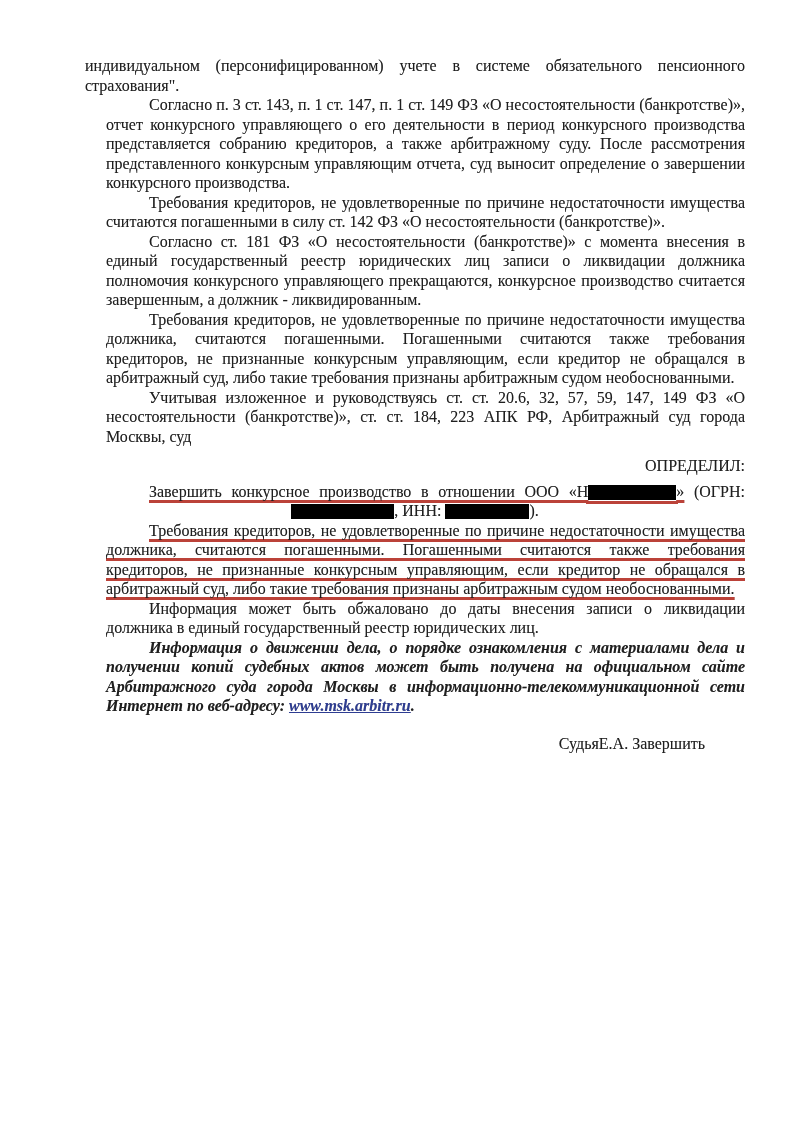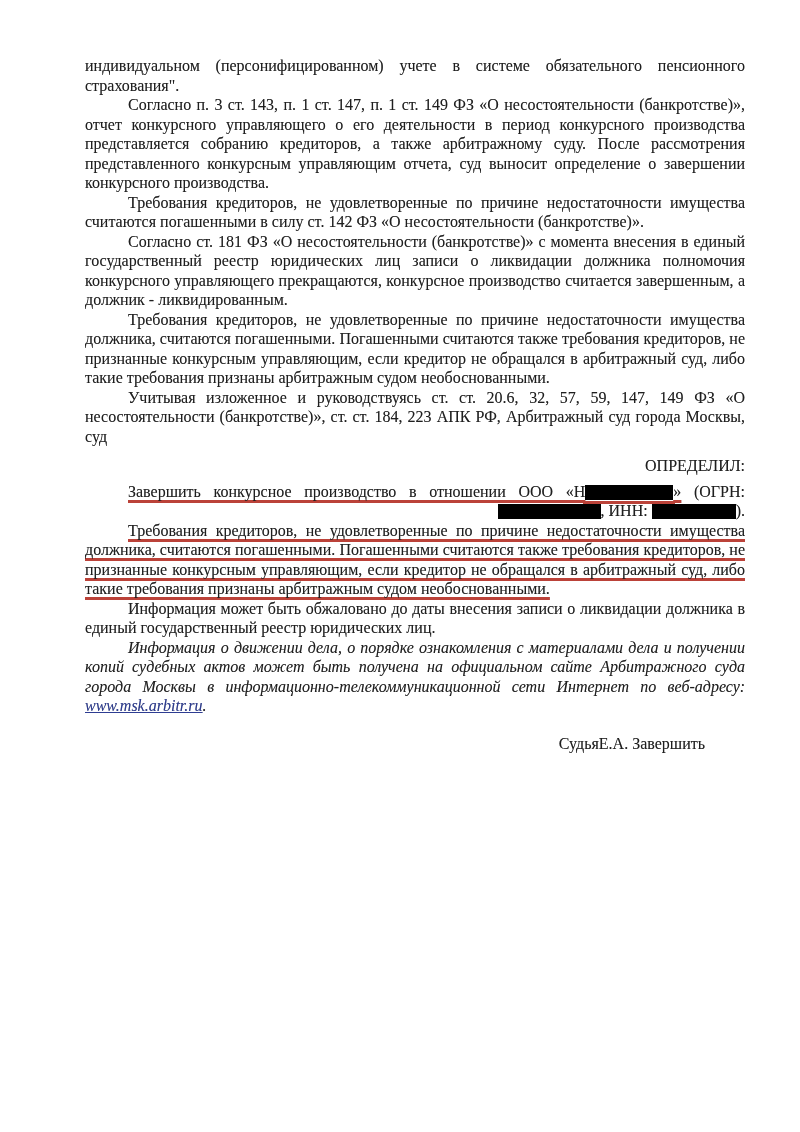--- a/index.html
+++ b/index.html
@@ -14,55 +14,55 @@
     font-size: 16px;
     line-height: 19.5px;
     color: #1f1f1f;
     text-shadow: 0 0 0.5px rgba(0,0,0,0.35);
     overflow: hidden;
   }
   .para {
     margin: 0;
     text-align: justify;
   }
-  .indent { text-indent: 43px; }
+  .indent { text-indent: 43px; margin-left: 21px; }
   .heading {
     margin: 10px 0 6px 0;
     text-align: right;
   }
   
   .u-red, .u-red-all {
     text-decoration-line: underline;
     text-decoration-color: #bb4239;
     text-decoration-thickness: 2.5px;
     text-underline-offset: 3px;
     text-decoration-skip-ink: none;
   }
   .line-justify { text-align: justify; text-align-last: justify; }
-  .line-left { text-align: right; }
+  .line-left { text-align: center; }
   
   .redact {
     display: inline-block;
     height: 15px;
     background: #000000;
     vertical-align: -3px;
   }
   .bar-name { width: 88px; position: relative; }
   .bar-ogrn { width: 103px; }
   .bar-inn  { width: 84px; }
   
   .u-red .redact::after {
     content: "";
     position: absolute;
     left: -2px; right: -2px;
     bottom: -4px;
     height: 2.5px;
     background: #bb4239;
   }
-  .italic { font-style: italic; }
+  .italic { font-style: italic; font-weight: bold; }
   .link {
     color: #2e3d92;
     text-decoration: underline;
     text-decoration-color: #2e3d92;
   }
   .signature {
     margin-top: 18px;
     display: flex;
     justify-content: flex-end;
     padding-left: 58px;

